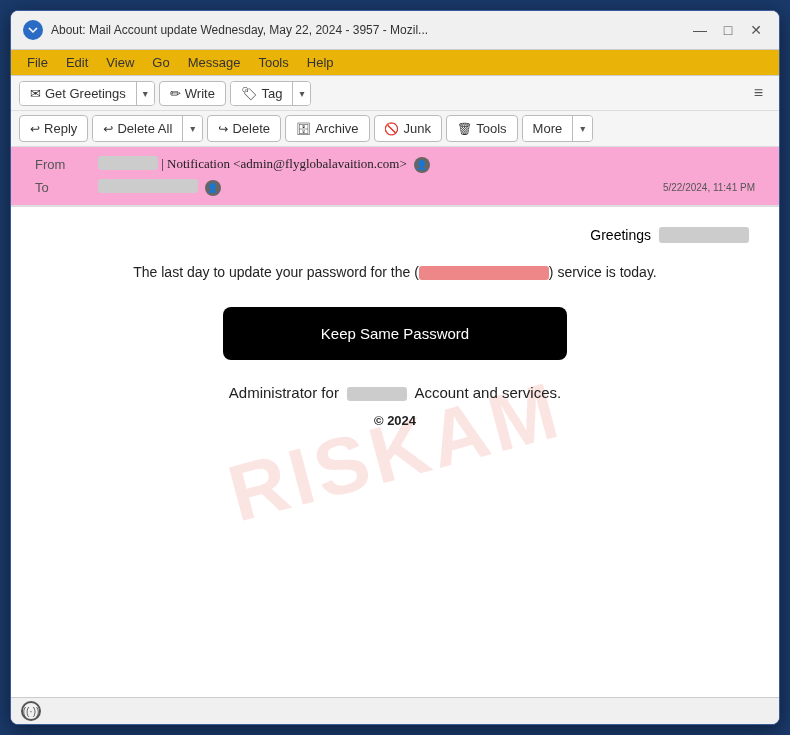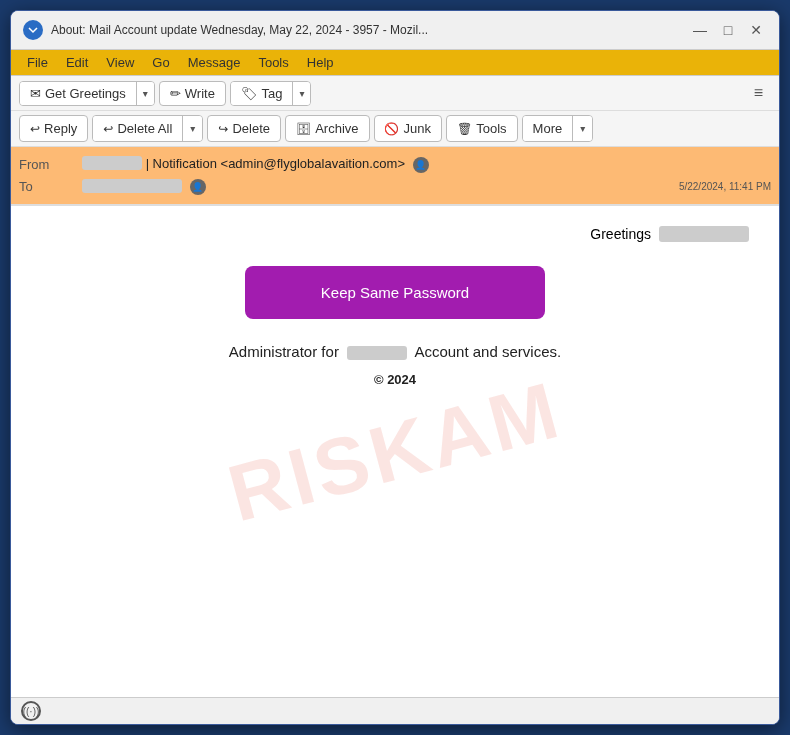--- a/index.html
+++ b/index.html
@@ -188,40 +188,41 @@
       padding: 5px 7px;
       background: white;
       border: none;
       border-left: 1px solid #bbb;
       cursor: pointer;
       font-size: 10px;
       color: #555;
     }
     
     .email-headers {
-      background: #fdba74;
-      padding: 6px 8px;
+      background: #f9a8d4;
+      padding: 6px 24px;
       border-bottom: 2px solid #ddd;
     }
     .header-row {
       display: flex;
       align-items: center;
       padding: 3px 0;
       gap: 8px;
     }
     .header-label {
       color: #555;
       width: 55px;
       flex-shrink: 0;
       font-size: 13px;
     }
     .header-value {
       flex: 1;
       font-size: 13px;
       color: #222;
+      font-family: Liberation Serif, serif;
     }
     .header-date {
       font-size: 10px;
       color: #555;
       white-space: nowrap;
     }
     .blurred-text {
       display: inline-block;
       background: #ccc;
       color: transparent;
@@ -295,28 +296,28 @@
     .body-text {
       font-size: 14px;
       color: #222;
       line-height: 1.6;
       margin-bottom: 16px;
       text-align: center;
     }
     .keep-password-btn {
       display: block;
       margin: 24px auto;
-      background: #a21caf;
+      background: #000000;
       color: white;
       border: none;
       border-radius: 8px;
       padding: 18px 60px;
       font-size: 15px;
       cursor: pointer;
-      width: 300px;
+      width: 344px;
     }
     .footer-text {
       font-size: 15px;
       color: #222;
       margin-top: 20px;
     }
     .copyright {
       font-size: 13px;
       color: #222;
       font-weight: bold;
@@ -453,20 +454,23 @@
     </div>
   </div>
 
   <div class="email-body">
     <div class="watermark">RISKAM</div>
     <div class="email-content">
       <div class="greeting-line">
         <span style="font-size:14px;">Greetings</span>
         <span class="greeting-name-blur"></span>
       </div>
+      <p class="body-text">
+        <span>The last day to update your password for the (</span><span class="blurred-red" style="width:130px;height:14px;display:inline-block;vertical-align:middle;">&nbsp;</span><span>) service is today.</span>
+      </p>
       <button class="keep-password-btn">Keep Same Password</button>
       <p class="footer-text">
         <span>Administrator for</span>
         <span class="blurred-text" style="width:60px;height:14px;display:inline-block;vertical-align:middle;margin:0 4px;">&nbsp;</span>
         <span>Account and services.</span>
       </p>
       <p class="copyright">© 2024</p>
     </div>
   </div>
 

